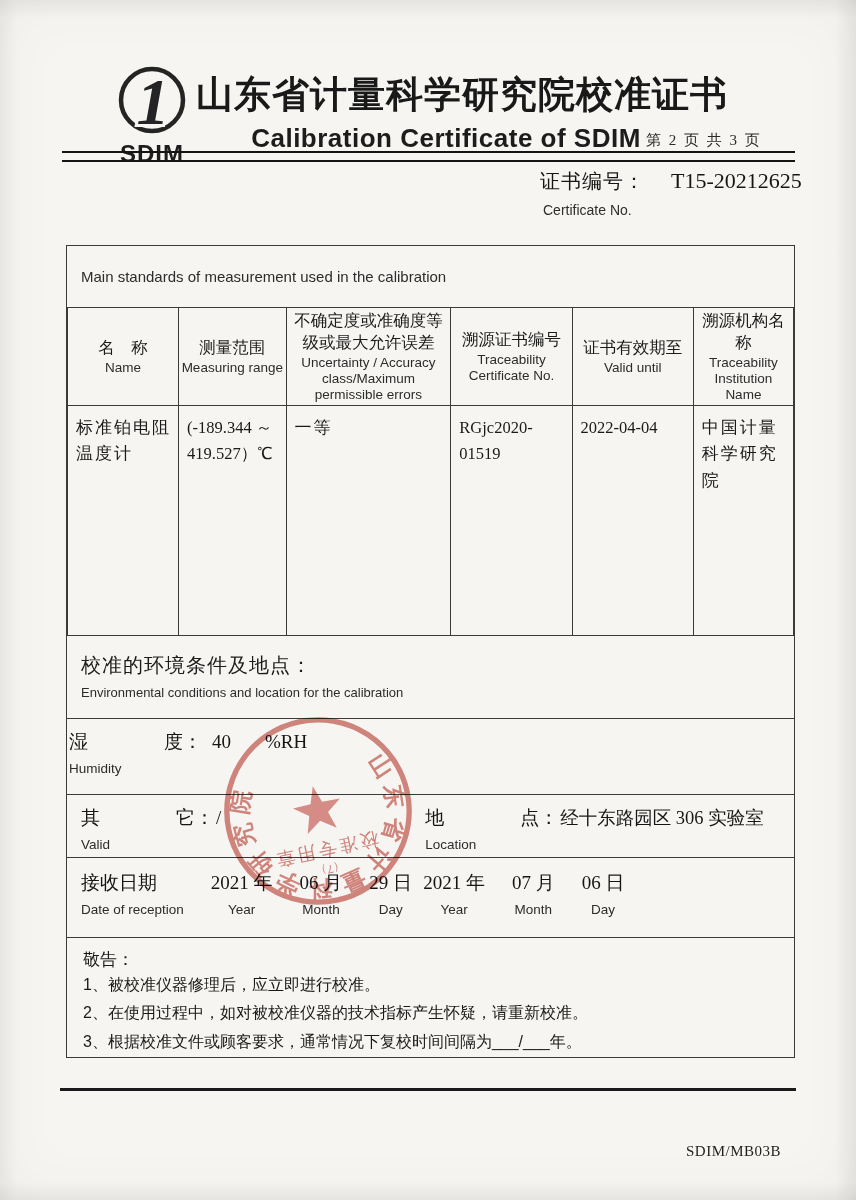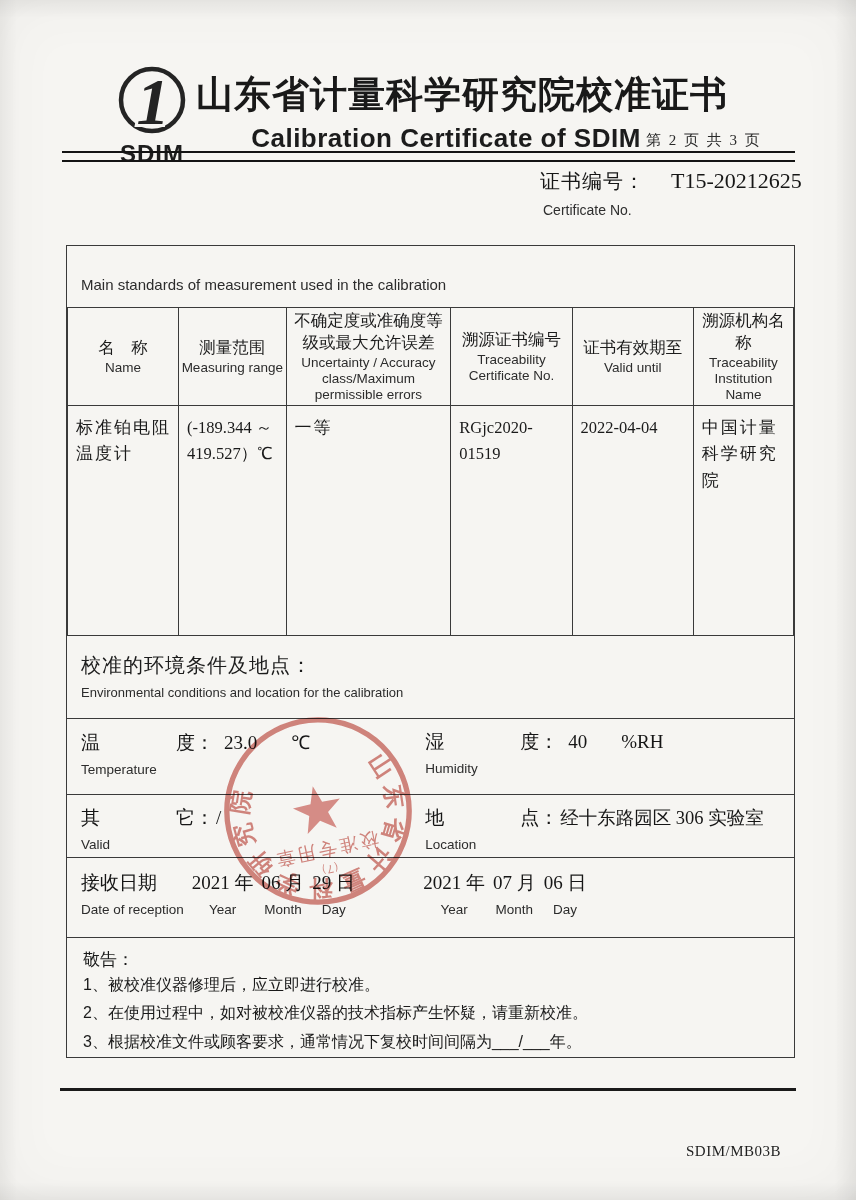--- a/index.html
+++ b/index.html
@@ -25,21 +25,21 @@
   .cert-no{position:absolute;left:540px;top:168px;}
   .cert-no-line{font-size:20px;color:#161616;white-space:nowrap;}
   .cert-no-line .zh{font-family:"Liberation Serif",serif;letter-spacing:1px;}
   .cert-no-line .val{font-family:"Liberation Serif",serif;font-size:22px;margin-left:26px;}
   .cert-no-en{font-size:14px;color:#2e2e2e;margin-top:7px;margin-left:3px;}
 
   
   .main-box{position:absolute;left:66px;top:245px;width:729px;height:813px;border:1.5px solid #3a3a3a;display:flex;flex-direction:column;box-sizing:border-box;}
   .sec-title{height:63px;box-sizing:border-box;padding:9px 0 0 14px;}
   .sec-title .zh{font-size:21px;color:#1c1c1c;letter-spacing:1px;}
-  .sec-title .en{font-size:15px;color:#2c2c2c;margin-top:21px;}
+  .sec-title .en{font-size:15px;color:#2c2c2c;margin-top:13px;}
 
   table.std{width:100%;border-collapse:collapse;table-layout:fixed;}
   table.std th, table.std td{border:1px solid #3a3a3a;box-sizing:border-box;}
   table.std th{height:92px;font-weight:normal;text-align:center;vertical-align:middle;padding:2px;}
   table.std td{height:230px;vertical-align:top;padding:9px 4px 0 8px;}
   .th-zh{font-size:16.5px;color:#1c1c1c;line-height:1.3;}
   .th-en{font-size:13.5px;color:#2c2c2c;line-height:1.18;margin-top:2px;}
   .cell-zh{font-family:"Liberation Serif",serif;font-size:17px;letter-spacing:2px;line-height:1.55;color:#1a1a1a;}
   .cell-val{font-family:"Liberation Serif",serif;font-size:16.5px;line-height:1.6;color:#1a1a1a;}
 
@@ -52,21 +52,21 @@
   .row-ol{height:65px;}
   .half-l{width:49%;box-sizing:border-box;padding:10px 0 0 14px;}
   .half-r{width:51%;box-sizing:border-box;padding:10px 0 0 2px;}
   .env-line{font-size:19px;color:#161616;white-space:nowrap;}
   .env-line .lab{letter-spacing:0;}
   .env-line .val{font-family:"Liberation Serif",serif;font-size:19px;margin-left:10px;}
   .env-line .unit{font-family:"Liberation Serif",serif;font-size:19px;margin-left:34px;}
   .env-en{font-size:13.5px;color:#2c2c2c;margin-top:6px;}
 
   .row-dates{height:82px;display:flex;box-sizing:border-box;border-bottom:1px solid #3a3a3a;padding-top:12px;}
-  .date-group{display:flex;gap:8px;}
+  .date-group{display:flex;gap:27px;}
   .dg-l{width:49%;box-sizing:border-box;padding-left:14px;}
   .dg-r{width:51%;box-sizing:border-box;}
   .date-col{text-align:left;}
   .date-col .zh{font-size:19px;color:#161616;white-space:nowrap;}
   .date-col .num{font-family:"Liberation Serif",serif;}
   .date-col .en{font-size:13.5px;color:#2c2c2c;margin-top:6px;text-align:center;}
   .date-col.lead .en{text-align:left;}
 
   .notice{flex:1;box-sizing:border-box;padding:10px 16px 0 16px;}
   .notice .nt{font-size:17px;color:#1a1a1a;}
@@ -161,26 +161,20 @@
       </tr>
     </tbody>
       </table>
 
     <div class="env-title">
       <div class="zh">校准的环境条件及地点：</div>
       <div class="en">Environmental conditions and location for the calibration</div>
     </div>
 
     <div class="pair-row row-th">
-      <div class="half-l">
-        <div class="env-line">
-          <span class="lab">温　　　　度：</span><span class="val">23.0</span><span class="unit">℃</span>
-        </div>
-        <div class="env-en">Temperature</div>
-      </div>
       <div class="half-r">
         <div class="env-line">
           <span class="lab">湿　　　　度：</span><span class="val">40</span><span class="unit">%RH</span>
         </div>
         <div class="env-en">Humidity</div>
       </div>
     </div>
 
     <div class="pair-row row-ol">
       <div class="half-l">

